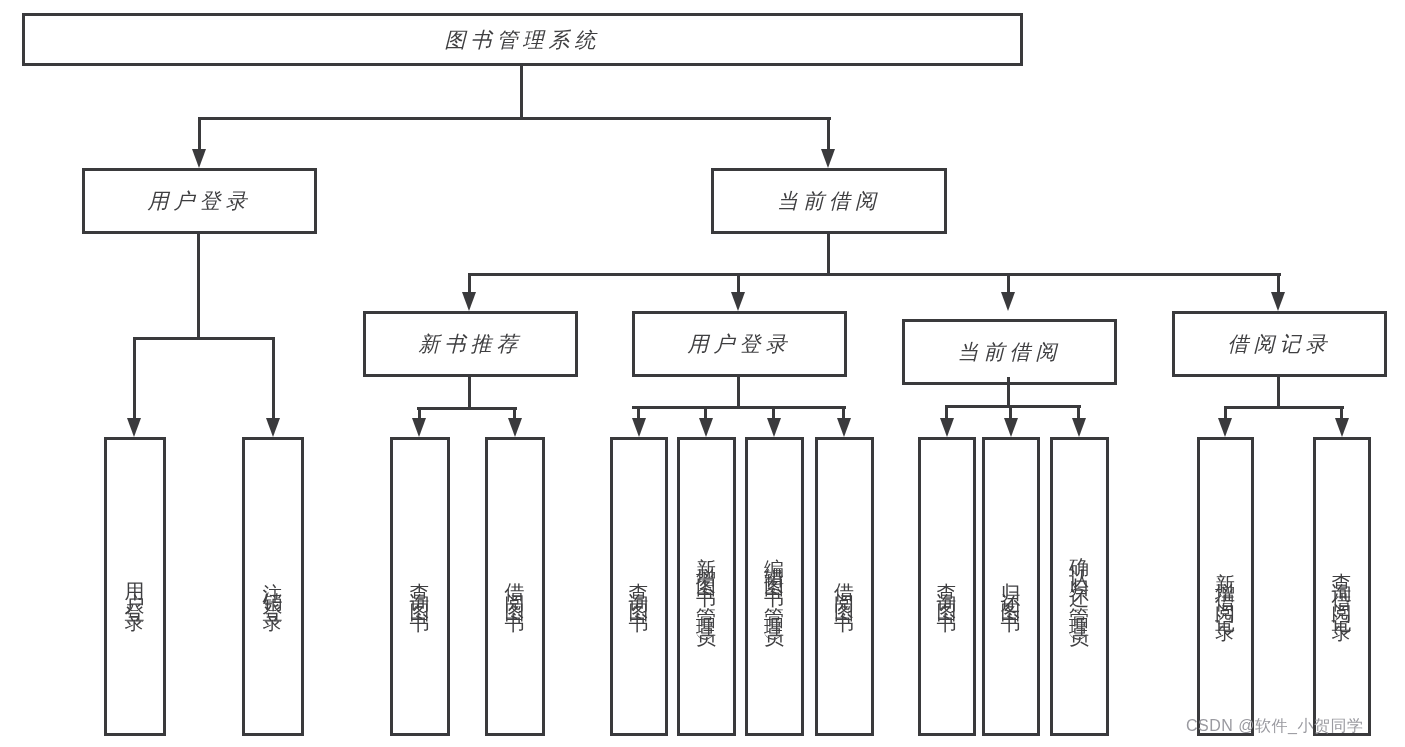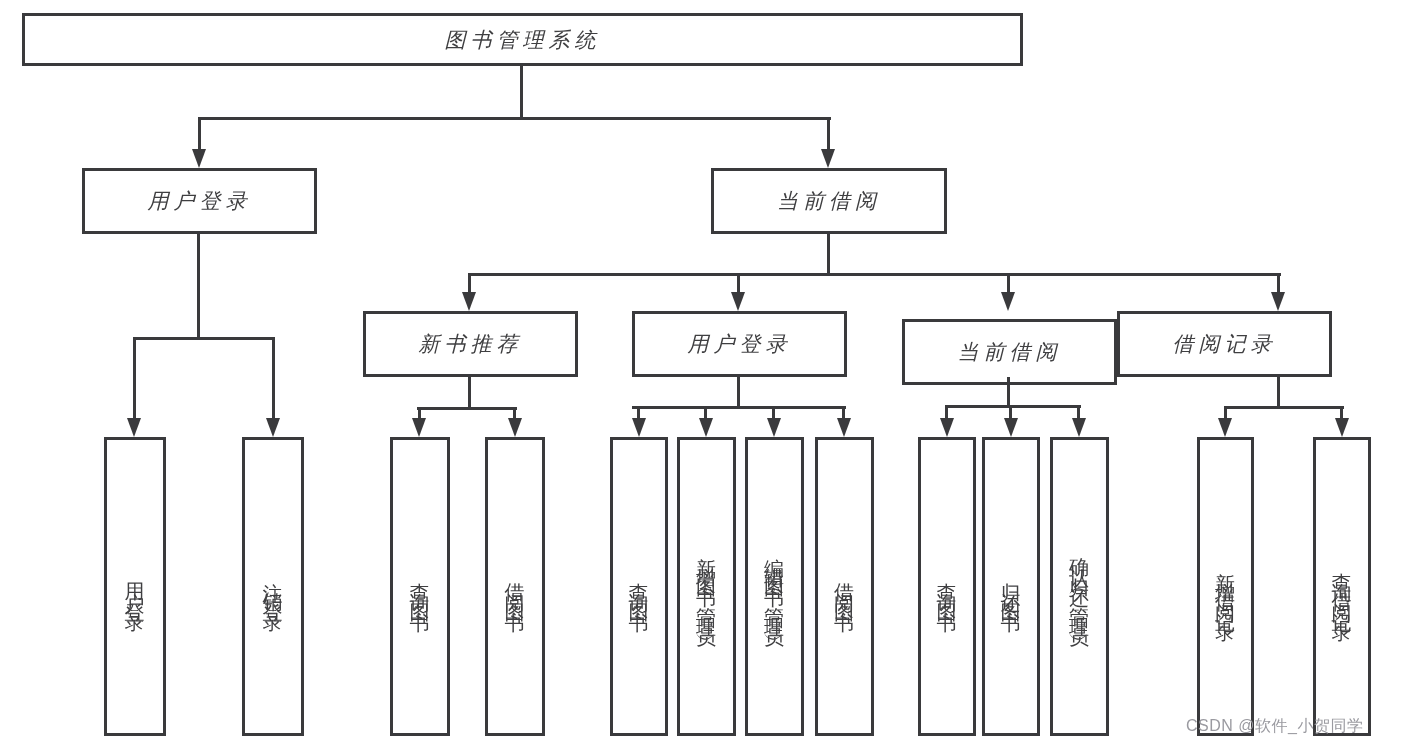--- a/index.html
+++ b/index.html
@@ -82,21 +82,21 @@
   <div class="ln" style="left:737px;top:275px;width:3px;height:20px;"></div>
   <div class="arrow" style="left:731px;top:292px;"></div>
   <div class="ln" style="left:1007px;top:275px;width:3px;height:20px;"></div>
   <div class="arrow" style="left:1001px;top:292px;"></div>
   <div class="ln" style="left:1277px;top:275px;width:3px;height:20px;"></div>
   <div class="arrow" style="left:1271px;top:292px;"></div>
 
   <div class="bh" style="left:363px;top:311px;width:215px;height:66px;">新书推荐</div>
   <div class="bh" style="left:632px;top:311px;width:215px;height:66px;">用户登录</div>
   <div class="bh" style="left:902px;top:319px;width:215px;height:66px;">当前借阅</div>
-  <div class="bh" style="left:1117px;top:311px;width:215px;height:66px;">借阅记录</div>
+  <div class="bh" style="left:1172px;top:311px;width:215px;height:66px;">借阅记录</div>
 
   <div class="ln" style="left:468px;top:377px;width:3px;height:32px;"></div>
   <div class="ln" style="left:417px;top:407px;width:100px;height:3px;"></div>
   <div class="ln" style="left:418px;top:409px;width:3px;height:11px;"></div>
   <div class="arrow" style="left:412px;top:418px;"></div>
   <div class="ln" style="left:513px;top:409px;width:3px;height:11px;"></div>
   <div class="arrow" style="left:508px;top:418px;"></div>
 
   <div class="ln" style="left:737px;top:377px;width:3px;height:31px;"></div>
   <div class="ln" style="left:632px;top:406px;width:214px;height:3px;"></div>

